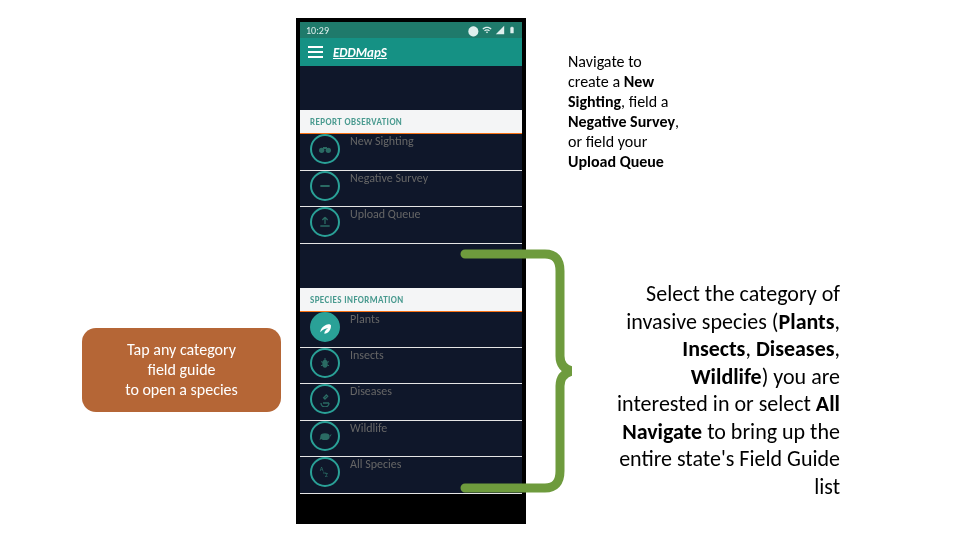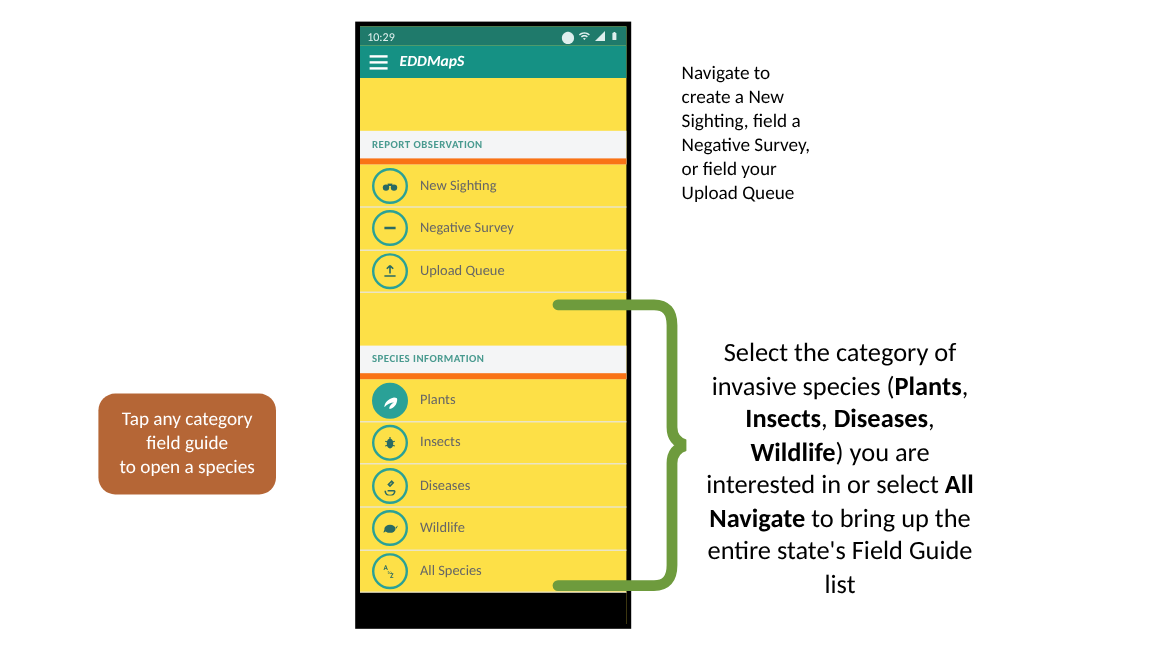--- a/index.html
+++ b/index.html
@@ -19,21 +19,21 @@
     top: 18px;
     width: 230px;
     height: 506px;
     background: #000;
   }
   .phone-inner {
     position: absolute;
     left: 4px; top: 4px;
     width: 222px;
     height: 498px;
-    background: #fde047;
+    background: #0f172a;
     display: flex;
     flex-direction: column;
   }
   .status-bar {
     height: 20px;
     background: #1f7a6b;
     color: #dfefee;
     font-size: 10px;
     display: flex;
     align-items: center;
@@ -45,37 +45,37 @@
     height: 34px;
     background: #159184;
     display: flex;
     align-items: center;
     gap: 10px;
     padding: 0 8px;
     color: #fff;
     font-size: 13px;
     font-weight: 600;
     font-style: italic;
+    text-decoration: underline;
   }
   .hamburger { display:inline-flex; flex-direction:column; gap:3px; }
   .hamburger span { display:block; width:15px; height:2px; background:#fff; }
 
   .section-header {
     background: #f4f5f6;
     color: #499a8f;
     font-size: 9px;
     font-weight: 700;
     letter-spacing: 0.4px;
     padding: 6px 10px;
-    border-bottom: 5px solid #f97316;
+    border-bottom: 1px solid #f97316;
     margin-top: 44px;
   }
   .list-item {
     display: flex;
-    align-items: center;
     gap: 10px;
     height: 44px;
     padding: 0 10px;
     border-bottom: 1px solid #e5e5e5;
     color: #666;
     font-size: 12px;
   }
   .circle-icon {
     width: 30px;
     height: 30px;
@@ -91,52 +91,52 @@
   .nav-bar {
     height: 32px;
     background: #000;
   }
 
   
   .left-callout {
     position: absolute;
     left: 82px;
     top: 328px;
-    width: 148px;
+    width: 199px;
     background: #b56636;
     color: #fff;
     border-radius: 14px;
     padding: 12px 12px;
     text-align: center;
     font-size: 16px;
     line-height: 1.25;
   }
 
   
   .top-right {
     position: absolute;
     left: 568px;
     top: 52px;
     width: 200px;
     font-size: 16px;
     line-height: 1.25;
     color: #000;
   }
-  .top-right b { font-weight: 400; }
+  .top-right b { font-weight: 700; }
 
   
   .bottom-right {
     position: absolute;
     left: 560px;
     top: 280px;
     width: 280px;
     font-size: 22px;
     line-height: 1.25;
     color: #000;
-    text-align: center;
+    text-align: right;
   }
   .bottom-right b { font-weight: 700; }
 
   
   .bracket {
     position: absolute;
     left: 460px;
     top: 246px;
     width: 112px;
     height: 250px;

